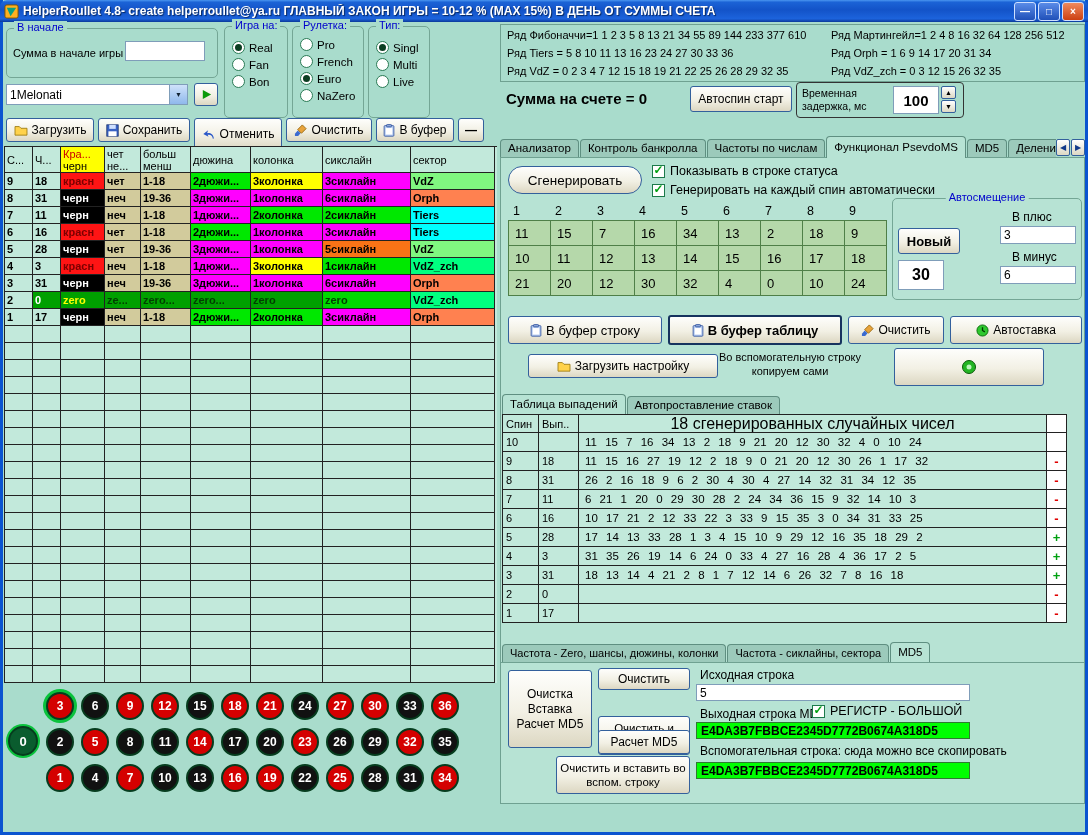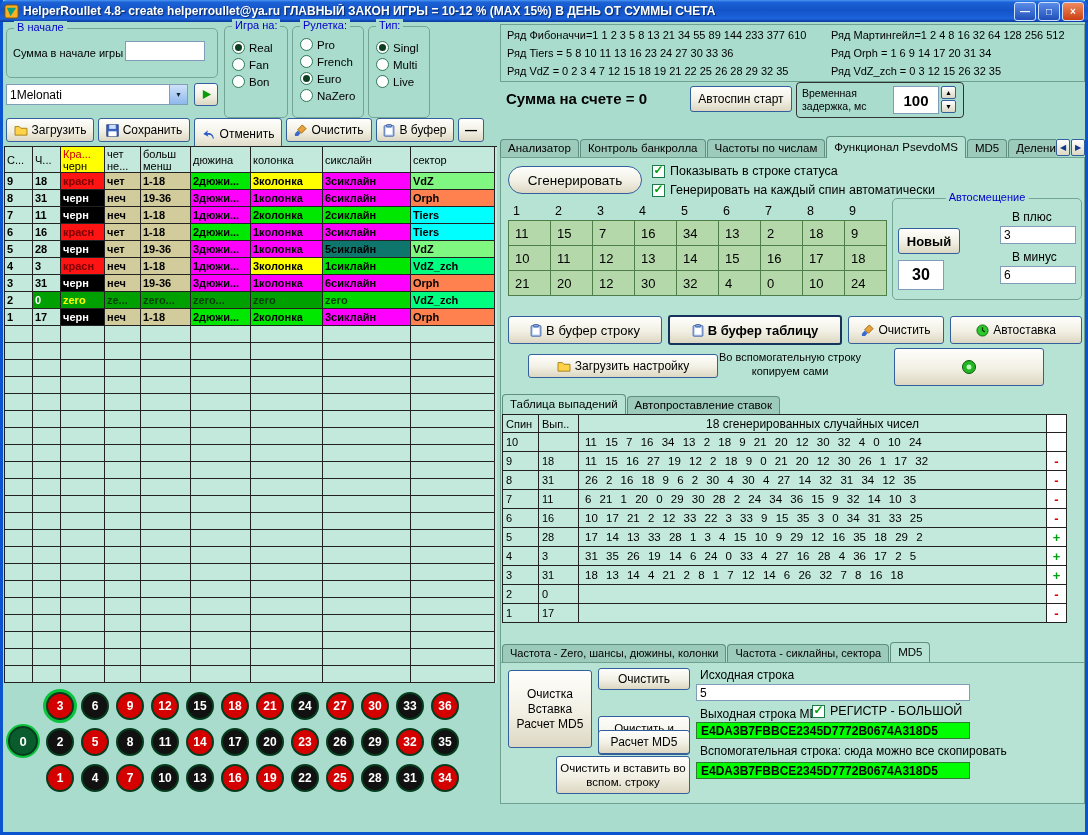--- a/index.html
+++ b/index.html
@@ -123,21 +123,21 @@
   .spins-tabs .tab.active{height:20px;line-height:18px;}
   
   .stable{position:absolute;left:502px;top:414px;background:#c2e9db;border-top:1px solid #222;border-left:1px solid #222;}
   .srow{display:flex;height:19px;}
   .srow.shead{height:18px;}
   .scell{box-sizing:border-box;border-right:1px solid #222;border-bottom:1px solid #222;font-size:11px;
     display:flex;align-items:center;overflow:hidden;white-space:nowrap;flex:none;}
   .sc1{width:36px;padding-left:3px;}
   .sc2{width:40px;padding-left:3px;}
   .sc3{width:468px;padding-left:6px;word-spacing:5px;font-size:11.5px;}
-  .shead .sc3{justify-content:center;word-spacing:normal;font-size:12px;padding-left:0;}
+  .shead .sc3{justify-content:center;word-spacing:normal;font-size:16px;padding-left:0;}
   .sc4{width:20px;background:#fff;justify-content:center;font-weight:700;font-size:13px;}
   .sc4.minus{color:#e00000;}
   .sc4.plus{color:#00a010;}
   
   .freq-tabs{left:502px;top:642px;height:20px;width:560px;}
   .freq-tabs .tab{height:18px;line-height:16px;font-size:11px;}
   .freq-tabs .tab.active{height:20px;line-height:18px;font-size:11.5px;}
   .md5-panel{left:500px;top:662px;width:585px;height:142px;background:#b7e3d4;}
   .md5-big{left:508px;top:670px;width:84px;height:78px;font-size:12px;}
   .md5-clear{left:598px;top:668px;width:92px;height:22px;}
@@ -382,21 +382,21 @@
         <div class="hcell" style="width: 84px; background: rgb(0, 255, 255);">Tiers</div>
       </div>
       <div class="hrow">
         <div class="hcell" style="width: 28px;">5</div>
         <div class="hcell" style="width: 28px;">28</div>
         <div class="hcell" style="width: 44px; background: rgb(0, 0, 0); color: rgb(255, 255, 255);">черн</div>
         <div class="hcell" style="width: 36px; background: rgb(210, 203, 156);">чет</div>
         <div class="hcell" style="width: 50px; background: rgb(210, 203, 156);">19-36</div>
         <div class="hcell" style="width: 60px; background: rgb(255, 0, 255);">3дюжи...</div>
         <div class="hcell" style="width: 72px; background: rgb(255, 0, 255);">1колонка</div>
-        <div class="hcell" style="width: 88px; background: #0f766e;">5сиклайн</div>
+        <div class="hcell" style="width: 88px; background: #f97316;">5сиклайн</div>
         <div class="hcell" style="width: 84px; background: rgb(128, 247, 128);">VdZ</div>
       </div>
       <div class="hrow">
         <div class="hcell" style="width: 28px;">4</div>
         <div class="hcell" style="width: 28px;">3</div>
         <div class="hcell" style="width: 44px; background: rgb(255, 20, 20); color: rgb(124, 0, 0);">красн</div>
         <div class="hcell" style="width: 36px; background: rgb(210, 203, 156);">неч</div>
         <div class="hcell" style="width: 50px; background: rgb(210, 203, 156);">1-18</div>
         <div class="hcell" style="width: 60px; background: rgb(255, 0, 255);">1дюжи...</div>
         <div class="hcell" style="width: 72px; background: rgb(255, 255, 0);">3колонка</div>

